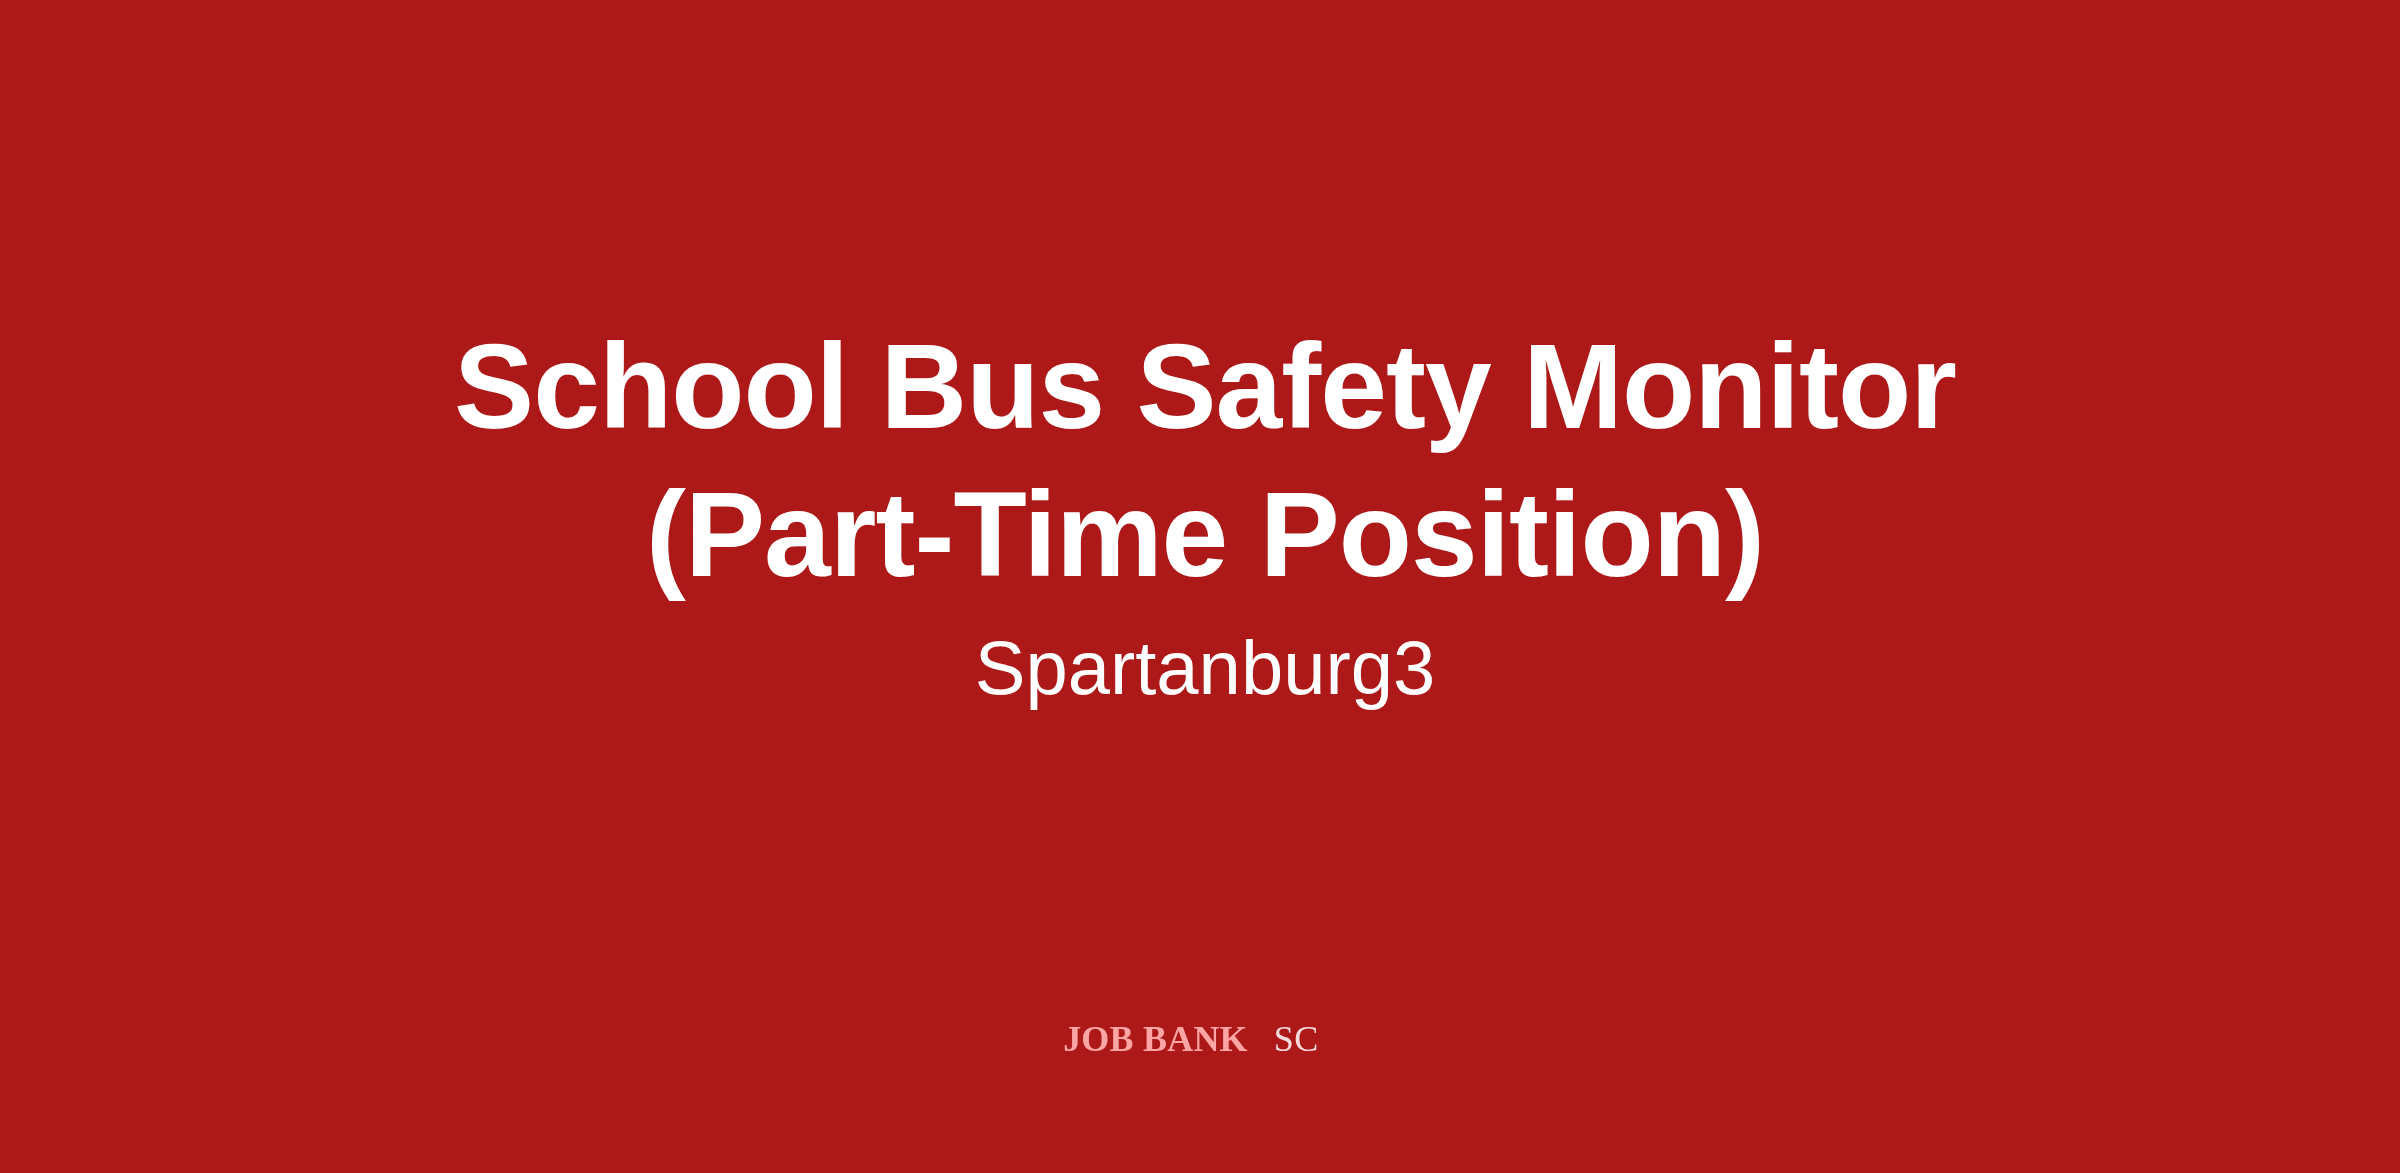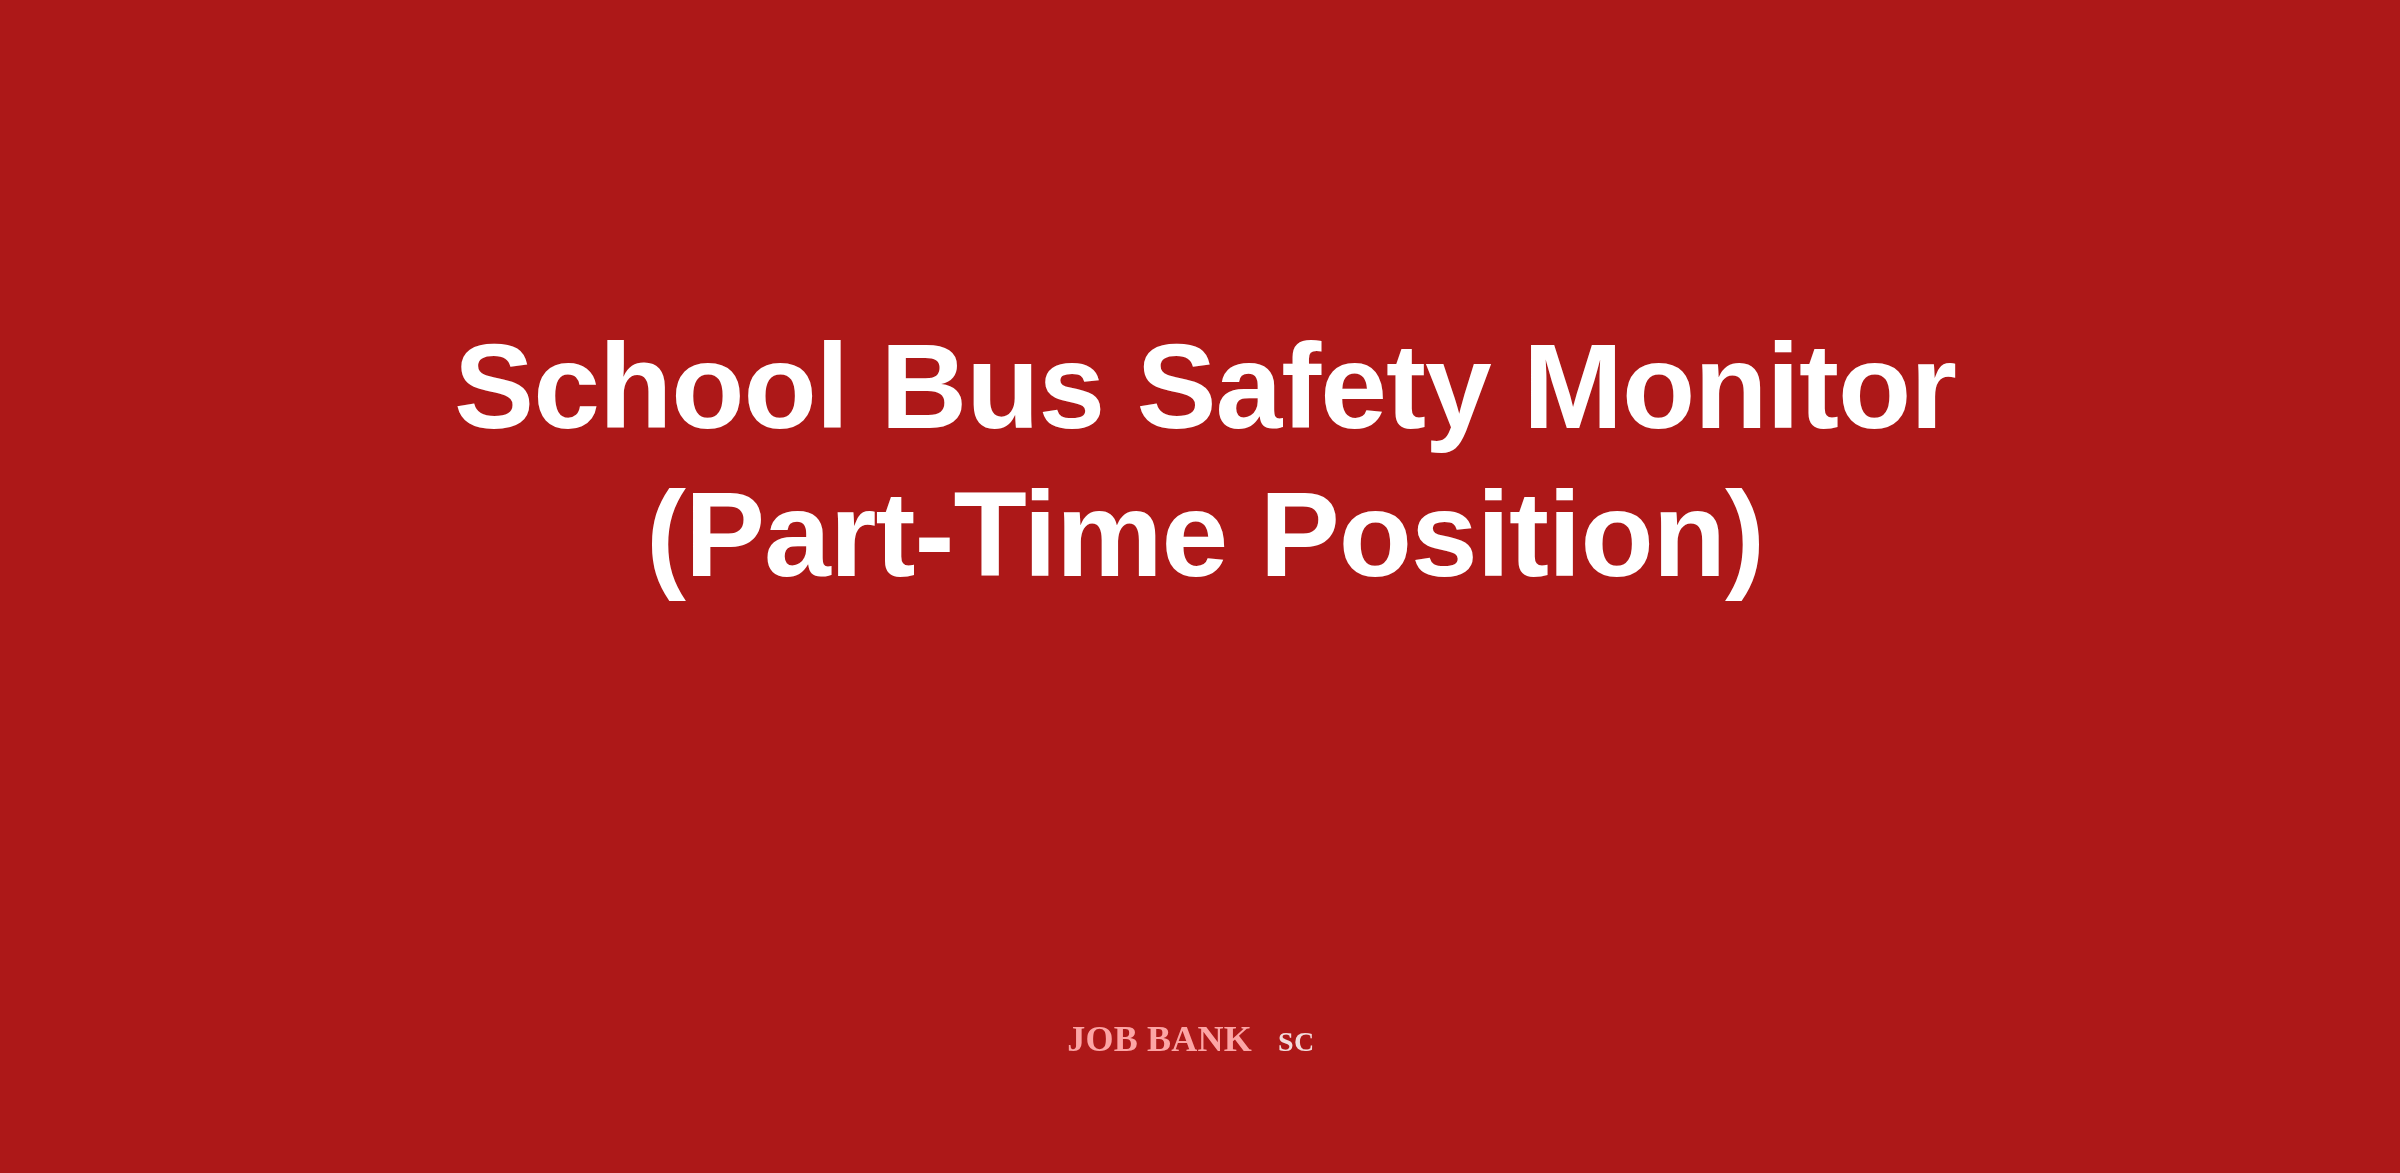--- a/index.html
+++ b/index.html
@@ -92,35 +92,36 @@
   .brand-primary {
     font-family: "Liberation Serif", serif;
     font-weight: 700;
     font-size: 36px;
     letter-spacing: 0.2px;
     color: #3B3B3B;
   }
 
   .brand-secondary {
     font-family: "Liberation Serif", serif;
-    font-weight: 700;
-    font-size: 28px;
+    font-weight: 400;
+    font-size: 36px;
     letter-spacing: 0.5px;
     color: #F2DCDC;
     margin-left: 26px;
   }
 </style>
 </head>
 <body style="background: rgb(173, 24, 24);">
 
 <div class="slide" style="background: rgb(173, 24, 24);">
 
   <div class="hero">
     <h1 class="hero-title">School Bus Safety Monitor
 (Part-Time Position)</h1>
+    <div class="hero-subtitle">Spartanburg3</div>
   </div>
 
   <div class="footer">
     <div class="brand-lockup">
       <span class="brand-primary" style="color: #fca5a5;">JOB BANK</span>
       <span class="brand-secondary" style="color: rgb(242, 220, 220);">SC</span>
     </div>
   </div>
 
 </div>

